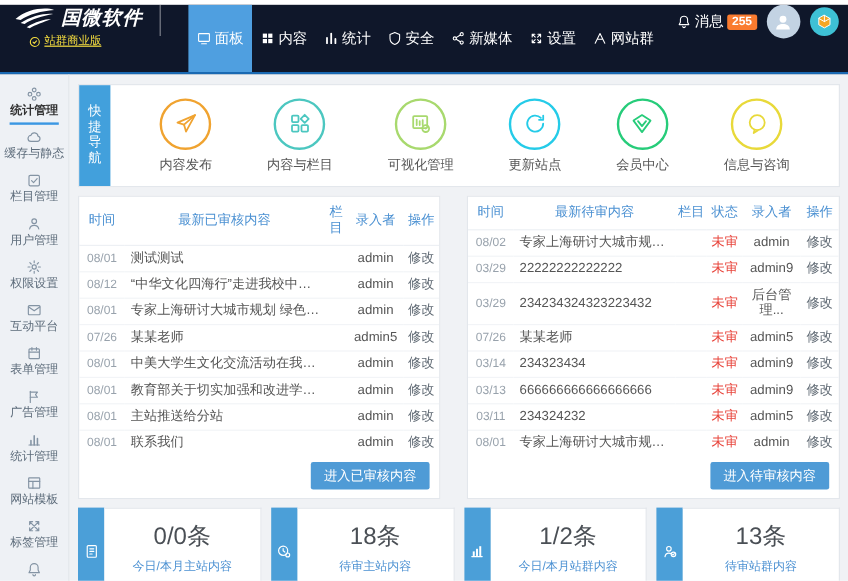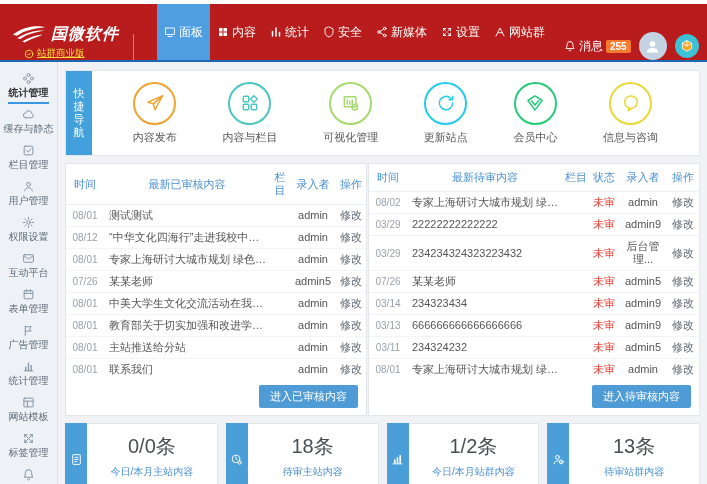--- a/index.html
+++ b/index.html
@@ -1,22 +1,22 @@
 <!DOCTYPE html>
 <html><head>
 <meta charset="utf-8">
 <style>
   html,body{margin:0;padding:0;width:707px;height:484px;overflow:hidden;background:#fff;
     font-family:"Liberation Sans","DejaVu Sans",sans-serif;}
   *{box-sizing:border-box;}
   svg{display:block;}
 
   
-  .topbar{position:absolute;left:0;top:4px;right:0;height:58px;background:#b91c1c;
-    border-bottom:2px solid #1a69b2;display:flex;align-items:flex-end;color:#fff;
+  .topbar{position:absolute;left:0;top:4px;right:0;height:58px;background:#0f172a;
+    border-bottom:2px solid #1a69b2;display:flex;align-items:flex-start;color:#fff;
     overflow:hidden;white-space:nowrap;}
   .brand{display:flex;flex-direction:column;justify-content:center;padding:0 6px 0 12px;flex:none;}
   .brand-row{display:flex;align-items:center;gap:5px;}
   .brand-row svg{width:34px;height:22px;}
   .brand-title{font-size:16px;font-weight:bold;font-style:italic;letter-spacing:1px;}
   .brand-sub{display:flex;align-items:center;gap:3px;font-size:9.5px;color:#f5dd3f;margin:2px 0 0 12px;text-decoration:underline;}
   .brand-sub svg{width:10px;height:10px;}
   .brand-sep{width:1px;height:26px;background:rgba(255,255,255,.45);margin:0 8px;flex:none;}
   .topnav{display:flex;align-items:stretch;height:100%;flex:none;padding-left:15px;}
   .nav-item{display:flex;align-items:center;gap:3px;padding:0 7px;font-size:12px;cursor:pointer;}
@@ -52,21 +52,21 @@
   .quicknav{display:flex;background:#fff;border:1px solid #e3e7ec;height:86px;}
   .qn-tab{width:26px;background:#42a0dc;color:#fff;display:flex;flex-direction:column;
     align-items:center;justify-content:center;font-size:11px;line-height:13px;flex:none;}
   .qn-items{flex:1;display:flex;align-items:center;justify-content:space-around;padding:0 18px;}
   .qn-item{display:flex;flex-direction:column;align-items:center;gap:5px;cursor:pointer;}
   .qn-circle{width:43px;height:43px;border-radius:50%;border:2px solid;display:flex;
     align-items:center;justify-content:center;}
   .qn-circle svg{width:20px;height:20px;}
   .qn-label{font-size:11px;color:#555;}
 
-  .tables{display:flex;gap:1px;margin-top:7px;height:253px;}
+  .tables{display:flex;gap:22px;margin-top:7px;height:253px;}
   .tcard{background:#fff;border:1px solid #e3e7ec;display:flex;flex-direction:column;overflow:hidden;}
   .tcard.left{width:302px;flex:none;}
   .tcard.right{flex:1;}
   table{width:100%;border-collapse:collapse;table-layout:fixed;}
   th{color:#4a90d2;font-weight:normal;font-size:11px;padding:7px 1px;border-bottom:1px solid #edf0f4;
     text-align:center;white-space:normal;word-break:break-all;line-height:13px;}
   td{font-size:11px;color:#555;padding:4px 2px;border-bottom:1px solid #f2f4f7;overflow:hidden;
     text-overflow:ellipsis;white-space:nowrap;text-align:center;line-height:13px;}
   td.c-date{color:#98a2ac;font-size:10px;text-align:center;}
   td.c-title{text-align:left;padding-left:5px;}

